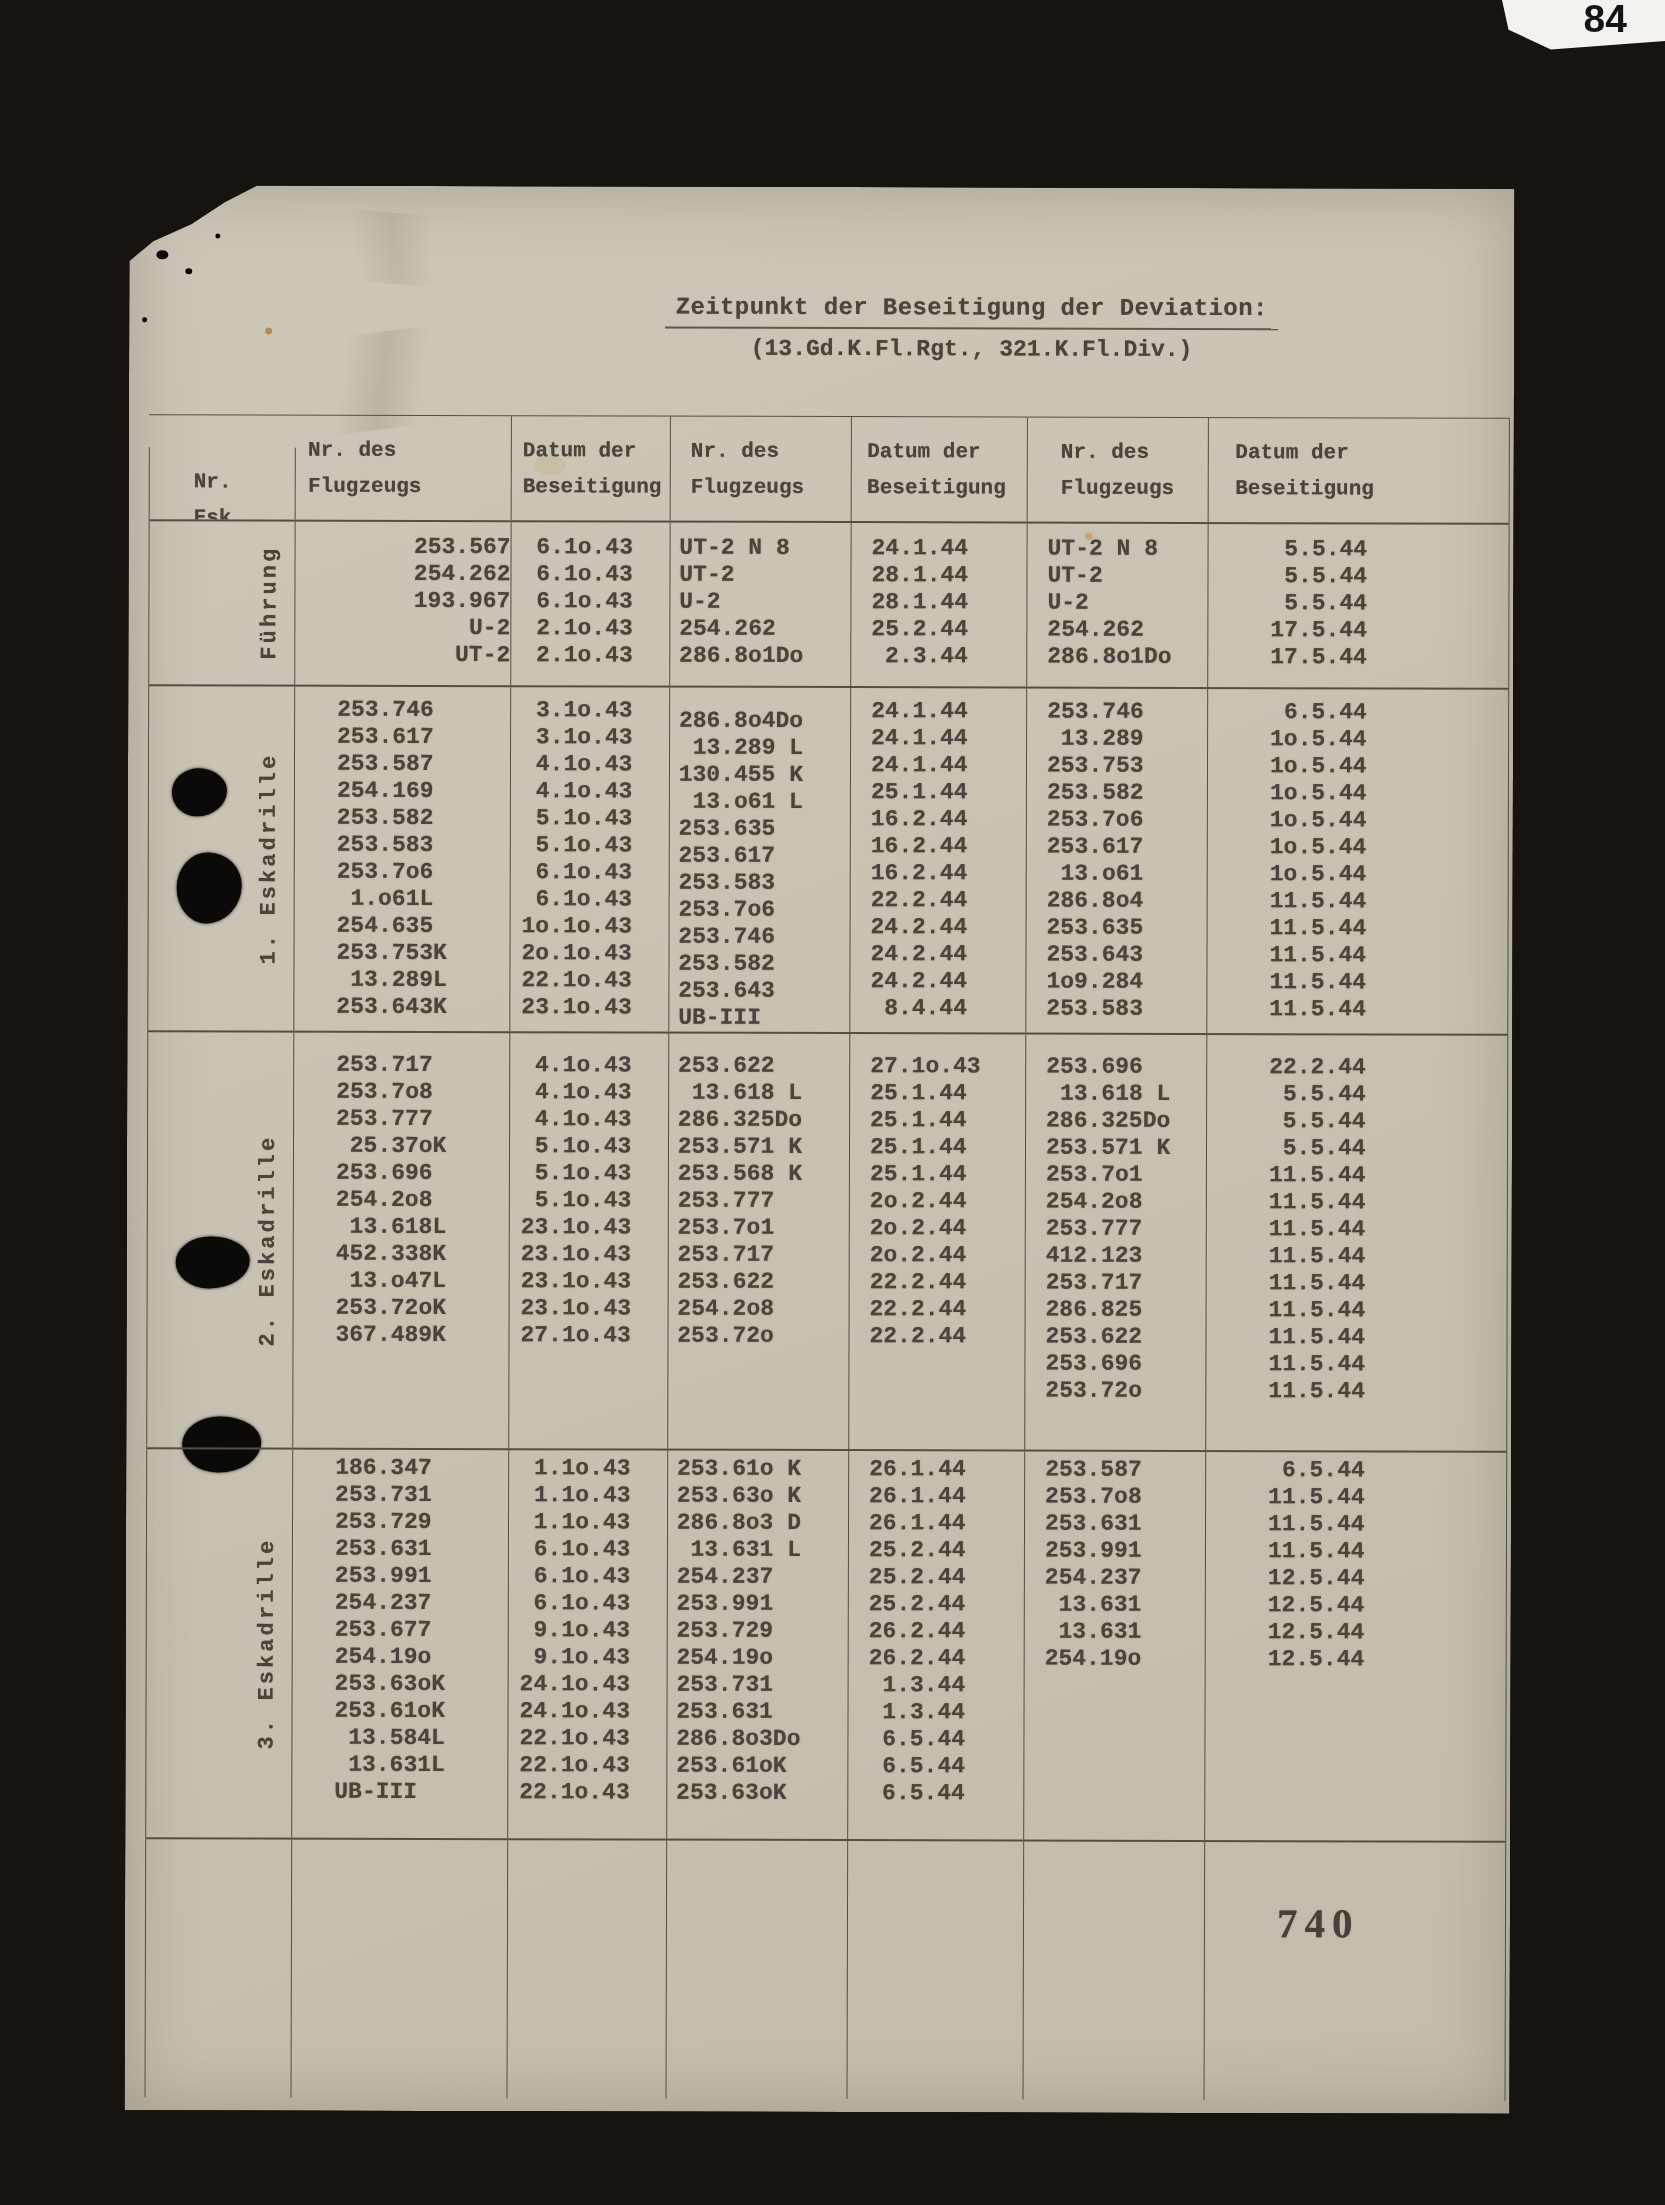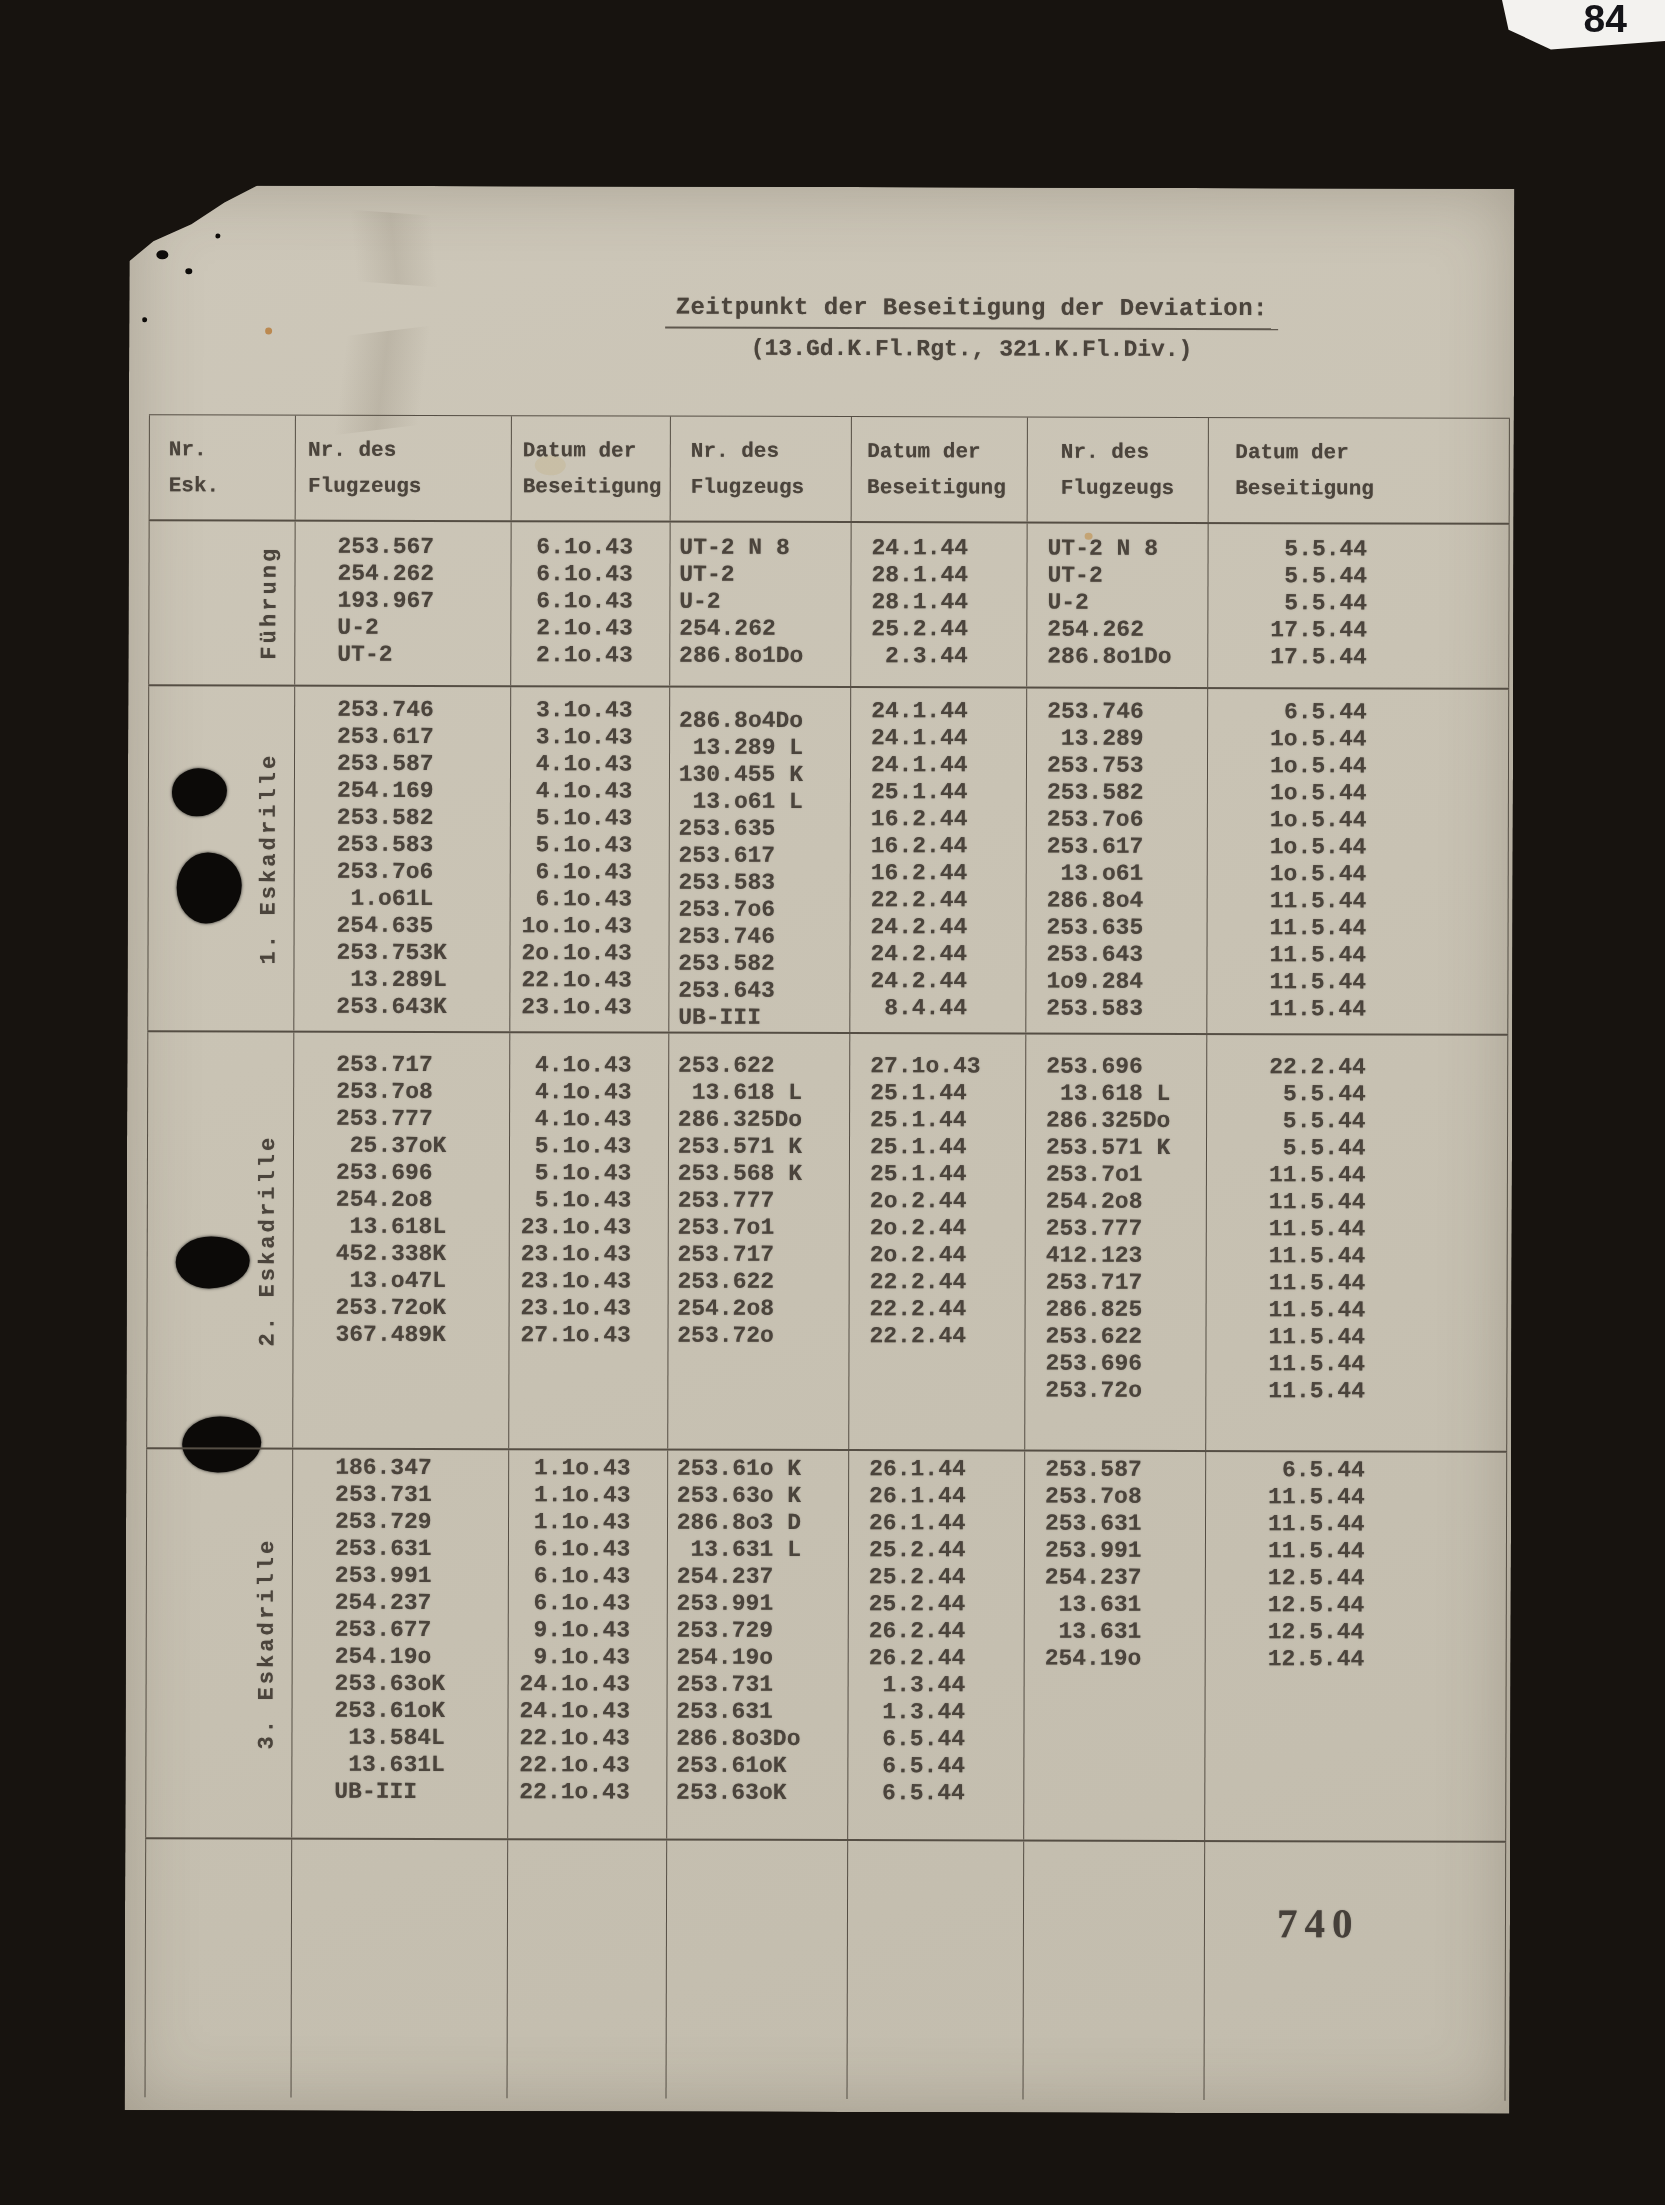--- a/index.html
+++ b/index.html
@@ -97,21 +97,21 @@
   }
   .hcell { padding-top: 17px; }
   .hline {
     line-height: 36px; font-size: 21px; font-weight: 700; white-space: pre;
     text-shadow: 0 0 0.9px rgba(74,68,61,.55);
   }
   .ln {
     line-height: 27px; font-size: 23px; font-weight: 700; white-space: pre;
     text-shadow: 0 0 1.3px rgba(74,68,61,.5);
   }
-  .hcell.c1 { padding-left: 19px; display: block; }
+  .hcell.c1 { padding-left: 44px; display: block; margin-top: 32px; }
   .hcell.c2 { padding-left: 12.3px; }
   .hcell.c3 { padding-left: 11px; }
   .hcell.c4 { padding-left: 20px; }
   .hcell.c5 { padding-left: 15.4px; }
   .hcell.c6 { padding-left: 33px; }
   .hcell.c7 { padding-left: 26.5px; }
   .dcell.c2 { padding-left: 42px; }
   .dcell.c3 { padding-left: 11px; }
   .dcell.c4 { padding-left: 8.8px; }
   .dcell.c5 { padding-left: 20px; }
@@ -195,21 +195,21 @@
           <div class="cell hcell c7">
             <div class="hline">Datum der</div>
             <div class="hline">Beseitigung</div>
           </div>
         </div>
       <div>
           <div class="trow tgroup" style="height: 165px;">
             <div class="cell c1">
               <div class="vlabel">Führung</div>
             </div>
-            <div class="cell dcell c2" style="padding-top: 12.3px;">
+            <div class="cell dcell c2" style="padding-top: 12.3px; text-align: right;">
               <div class="ln">253.567</div>
               <div class="ln">254.262</div>
               <div class="ln">193.967</div>
               <div class="ln">U-2</div>
               <div class="ln">UT-2</div>
             </div>
             <div class="cell dcell c3" style="padding-top: 12.3px;">
               <div class="ln"> 6.1o.43</div>
               <div class="ln"> 6.1o.43</div>
               <div class="ln"> 6.1o.43</div>

